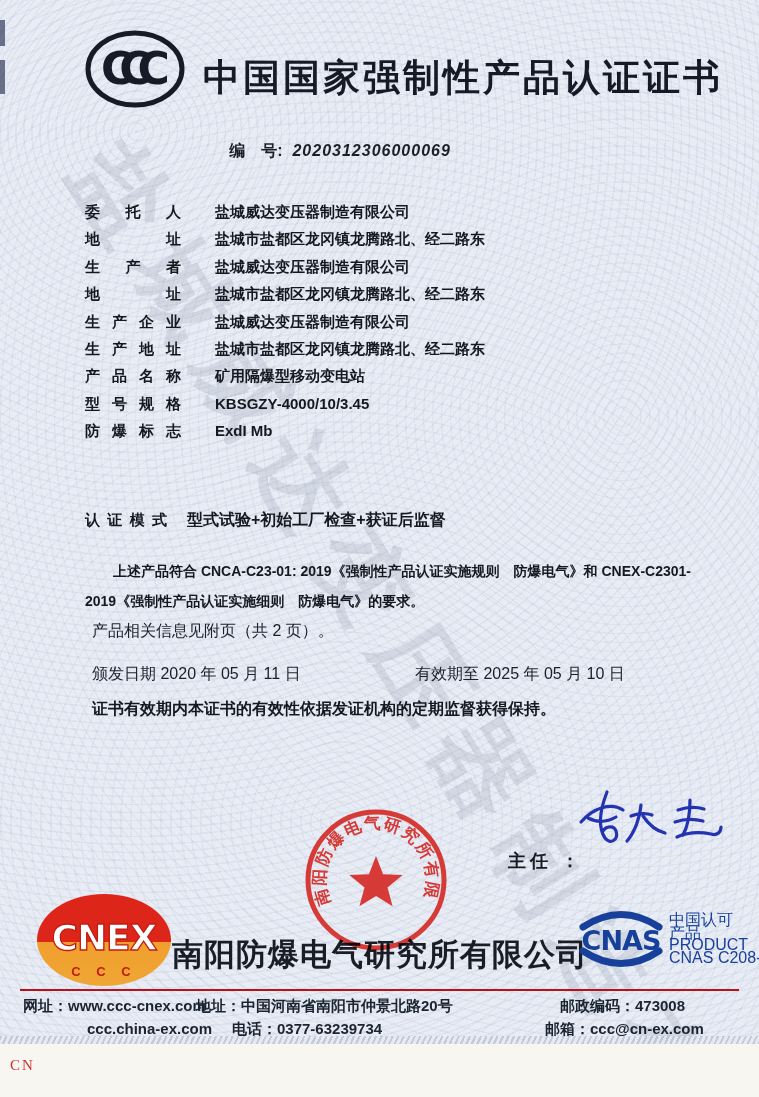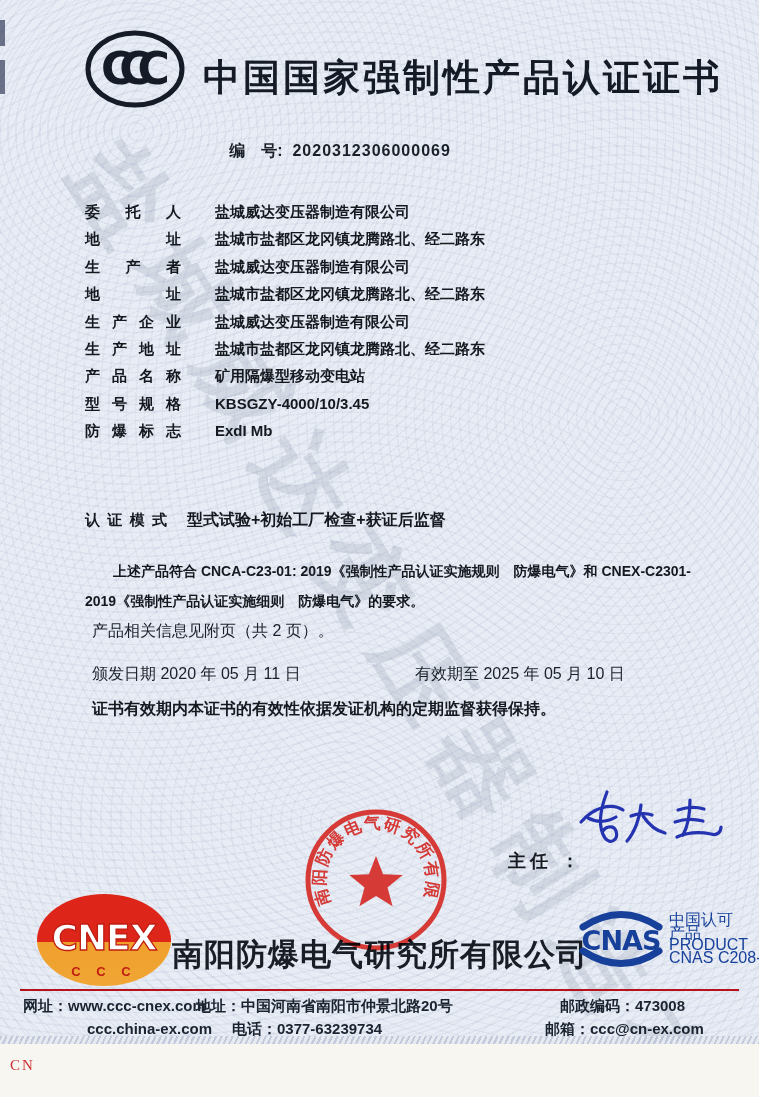--- a/index.html
+++ b/index.html
@@ -20,21 +20,21 @@
     color:rgba(105,118,145,0.16); z-index:1; pointer-events:none;
   }
   .content{position:absolute; inset:0; z-index:2;}
   
   .ccc-logo{left:83px; top:28px;}
   .page-title{
     left:203px; top:53px; font-size:37px; font-weight:bold; letter-spacing:3px;
     color:#141a26; white-space:nowrap;
   }
   .cert-no{left:0; top:141px; width:680px; text-align:center; font-size:16px; font-weight:bold; color:#1a2028;}
-  .cert-no .num{margin-left:10px; letter-spacing:1px;}
+  .cert-no .num{margin-left:10px; letter-spacing:1px;font-style:italic;}
   
   .fields{left:85px; top:203px;}
   .frow{display:flex; height:27.4px; align-items:flex-start;}
   .flabel{width:96px; font-weight:bold; font-size:15px; text-align:justify; text-align-last:justify; color:#14181f;}
   .fvalue{margin-left:34px; font-weight:bold; font-size:15px; color:#14181f; white-space:nowrap;}
   .mode-row{left:85px; top:510px; display:flex; align-items:center;}
   .mode-row .flabel{width:82px;}
   .mode-row .fvalue{margin-left:20px; font-size:16px;}
   .compliance{left:85px; top:556px; width:610px; font-size:14px; font-weight:bold; line-height:30px; text-indent:2em; color:#14181f;}
   .attachment{left:92px; top:621px; font-size:16px; color:#1a202a;}

